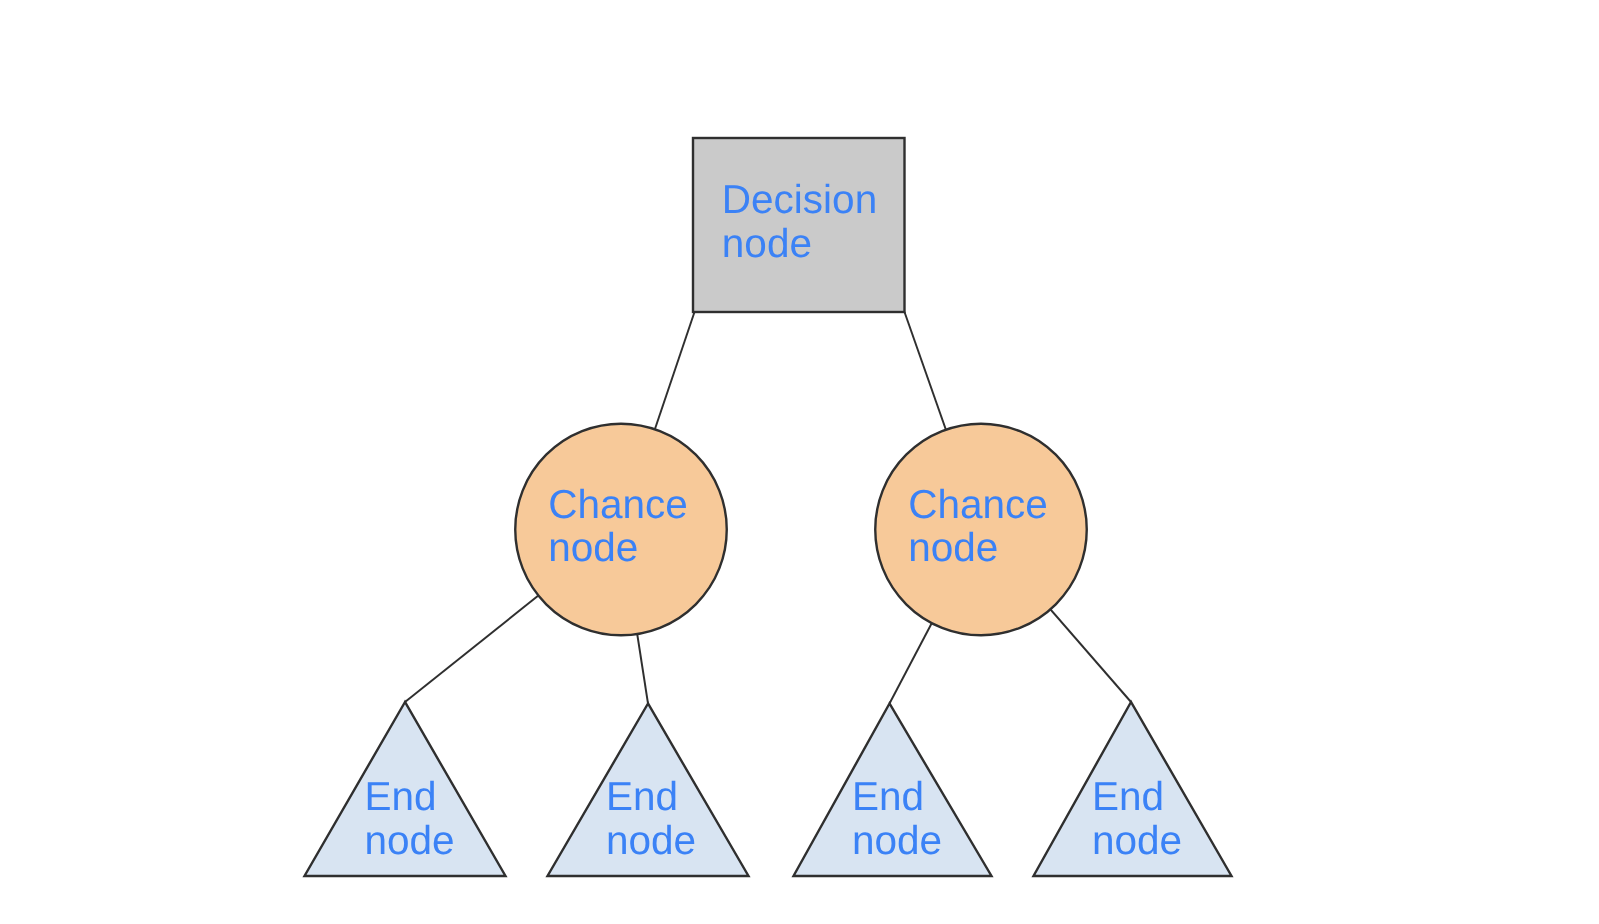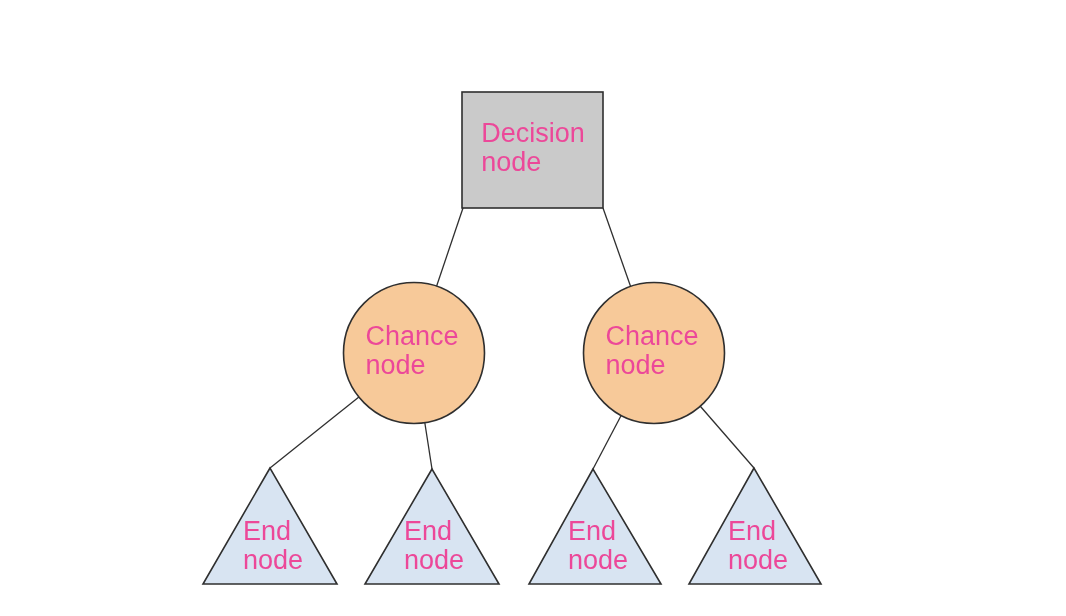--- a/index.html
+++ b/index.html
@@ -27,21 +27,21 @@
     stroke-width: 1.3;
     fill: none;
   }
   .shape {
     stroke: #2f2f2f;
     stroke-width: 1.6;
   }
   .node-label {
     position: absolute;
     transform: translateX(-50%);
-    color: #ec4899;
+    color: #3b82f6;
     font-size: 27px;
     line-height: 29px;
     text-align: left;
     white-space: pre-line;
     pointer-events: none;
   }
 </style>
 </head>
 <body>
 

